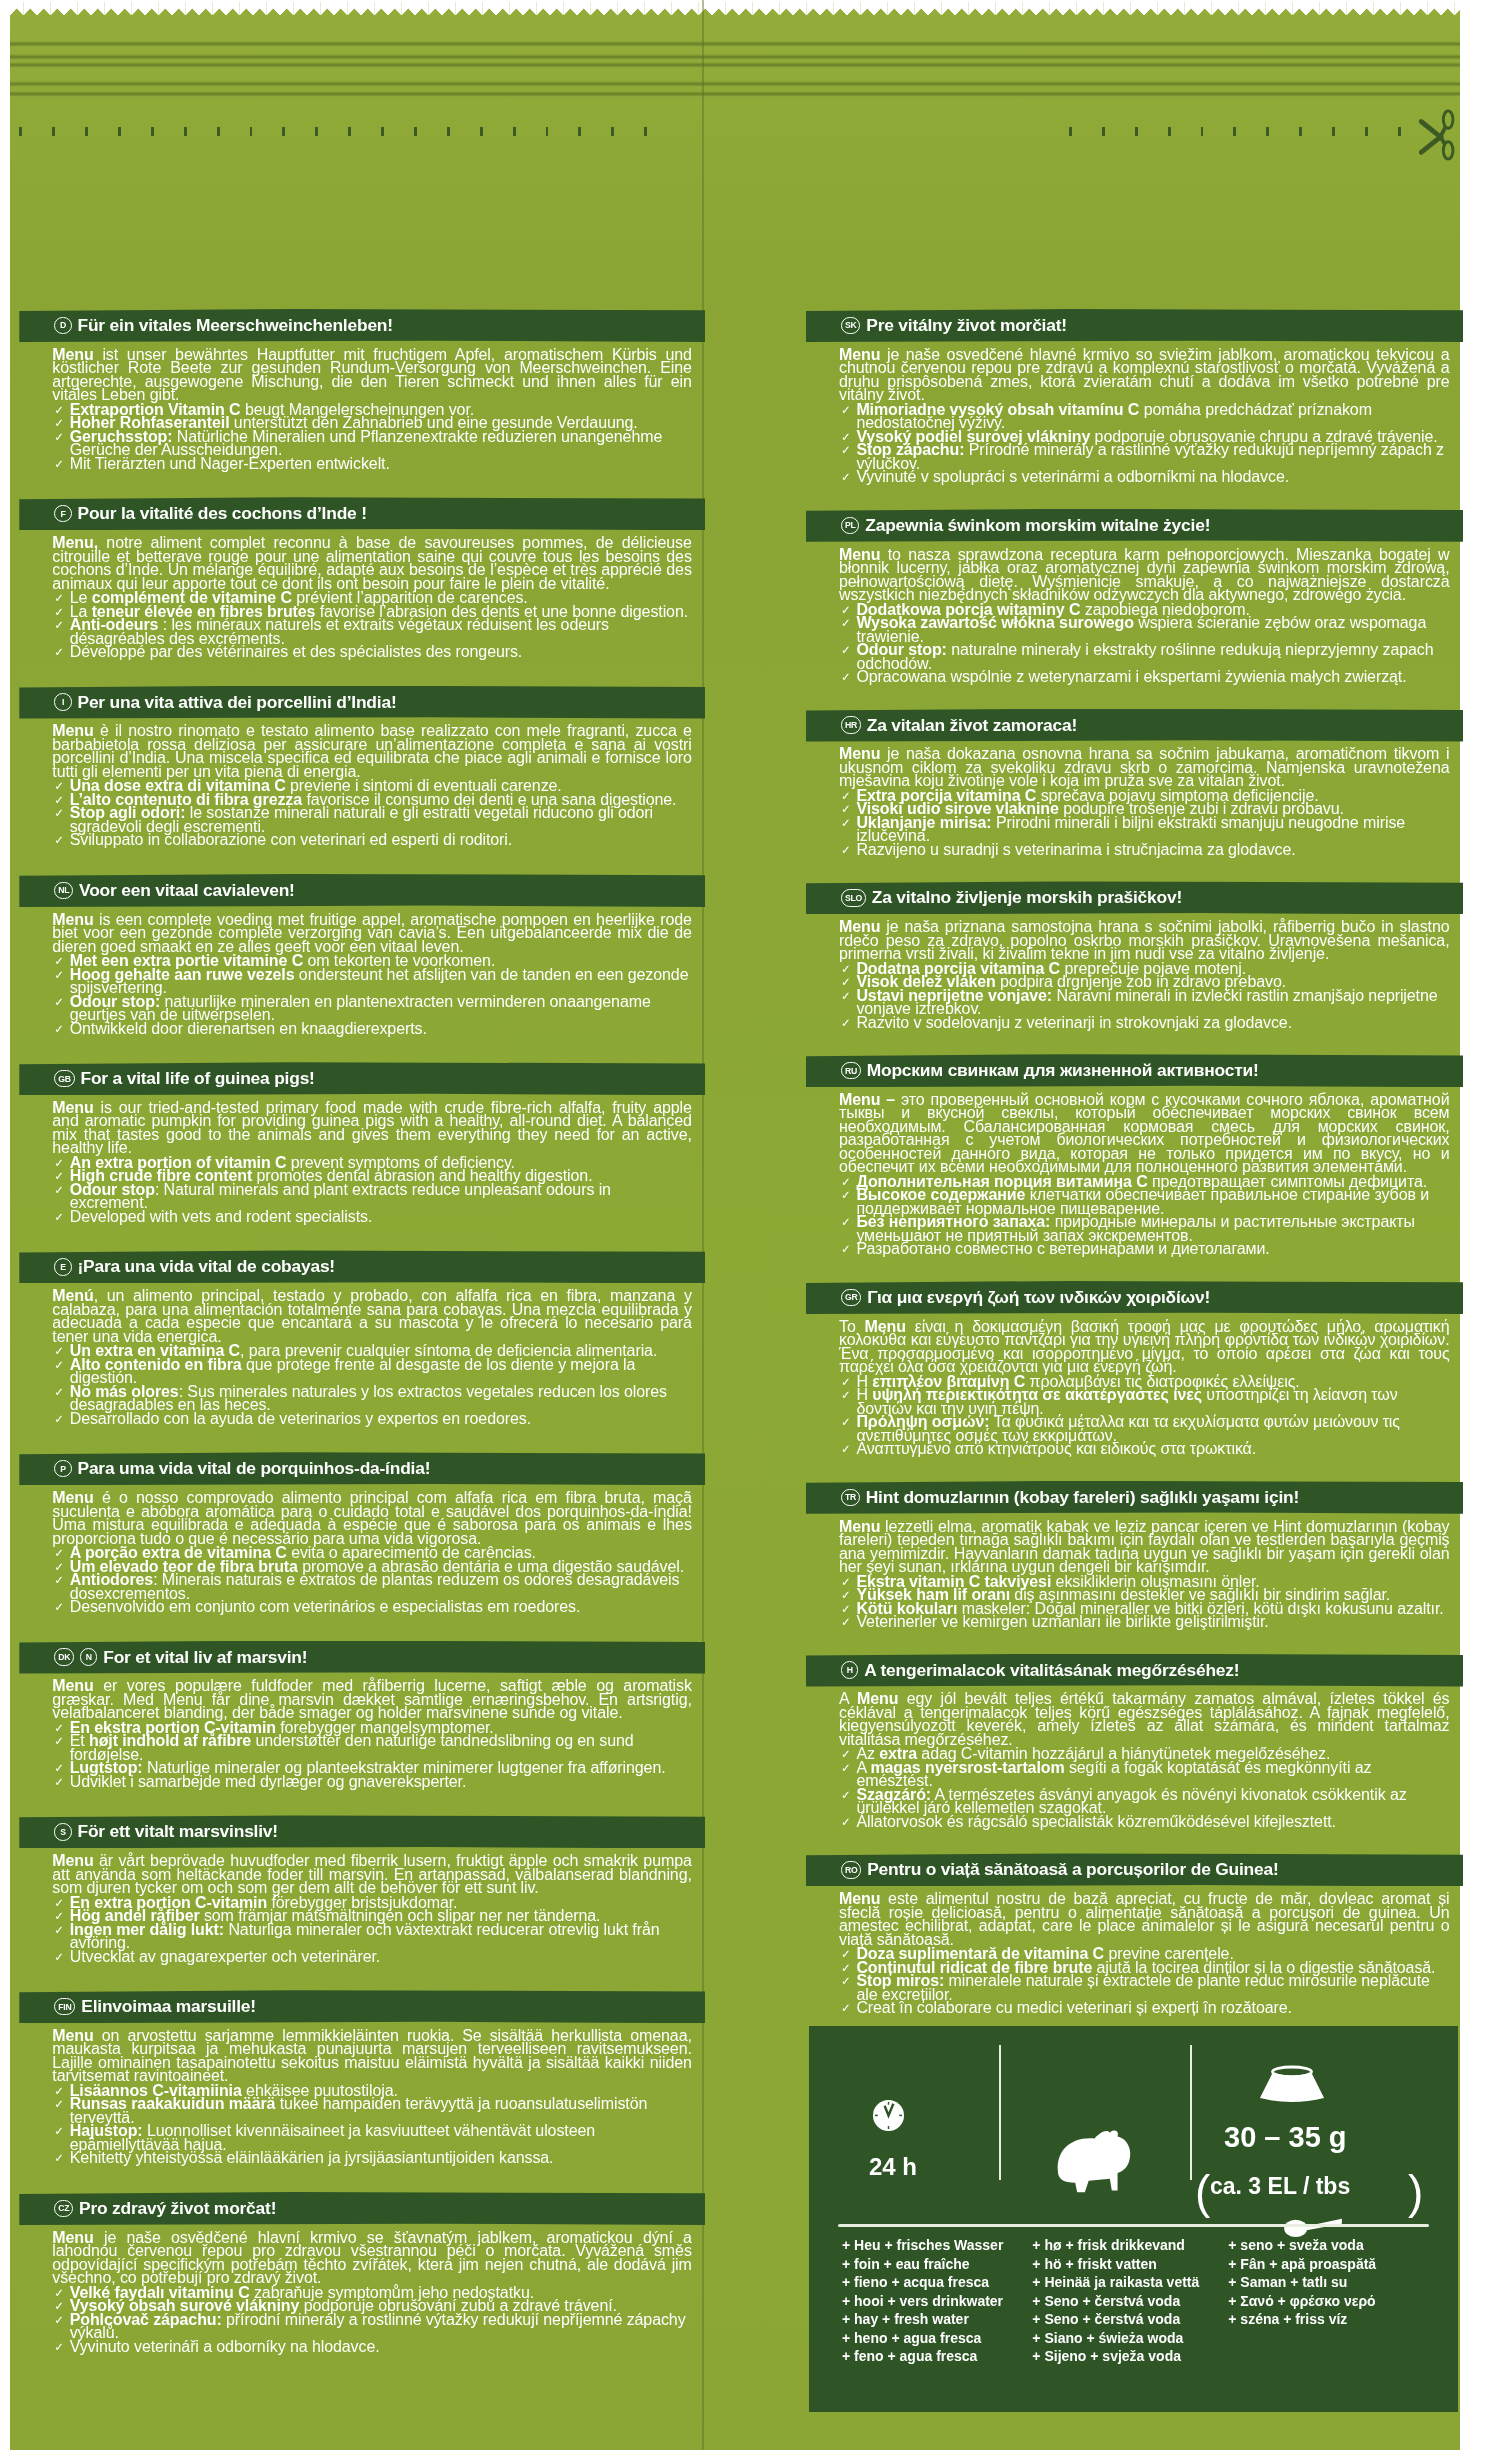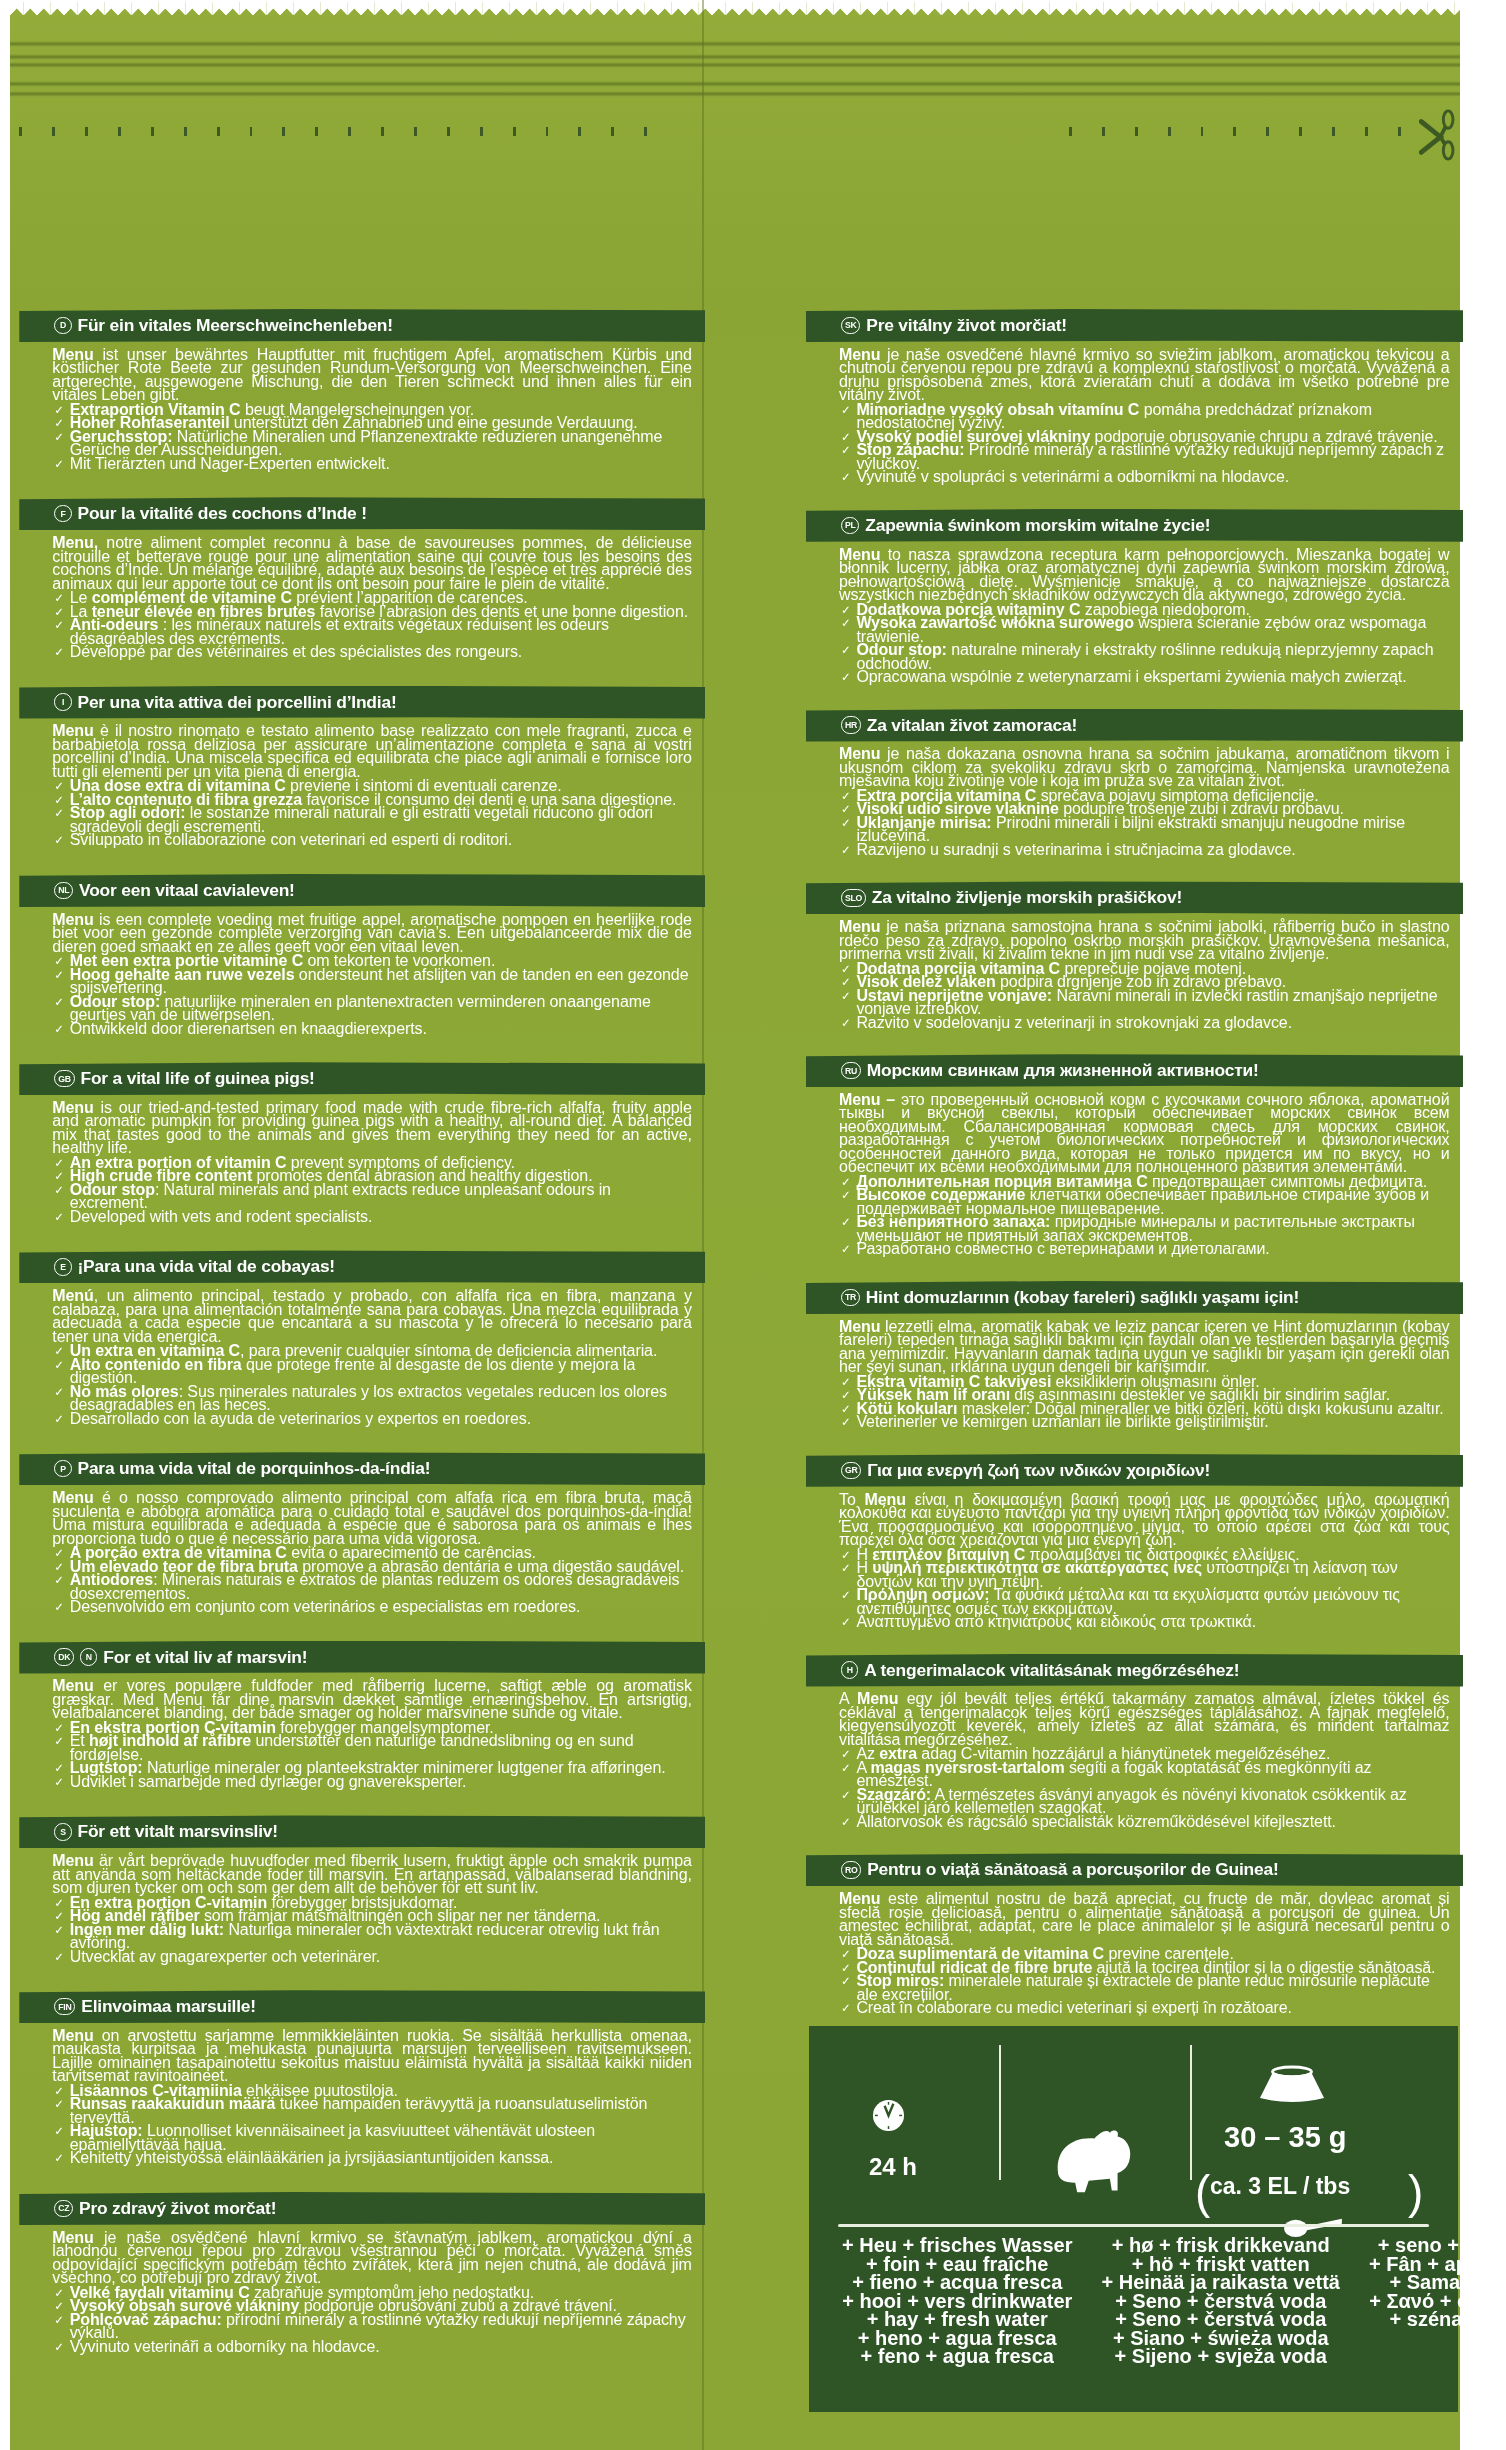--- a/index.html
+++ b/index.html
@@ -65,21 +65,21 @@
   .fp-divider-h { position: absolute; left: 29px; top: 198px; width: 591px; height: 2.9px; background: #e8efe0; border-radius: 1.9px; }
   .clock { position: absolute; left: 63px; top: 68px; width: 33px; height: 39px; }
   .hours { position: absolute; left: 60px; top: 127px; font-size: 24px; font-weight: bold; }
   .pig { position: absolute; left: 241px; top: 97px; width: 87px; height: 77px; }
   .bowl { position: absolute; left: 449px; top: 39px; width: 68px; height: 39px; }
   .amount { position: absolute; left: 415px; top: 95px; font-size: 29px; font-weight: bold; }
   .tbs { position: absolute; left: 401px; top: 147px; font-size: 23px; font-weight: bold; }
   .tbs-paren { position: absolute; top: 143px; font-size: 46px; font-weight: 300; line-height: 46px; }
   .spoon { position: absolute; left: 473px; top: 189px; width: 62px; height: 25px; }
   .fp-lists { position: absolute; left: 33px; top: 210px; width: 599px; display: flex; gap: 29px; }
-  .fp-list { list-style: none; font-size: 20px; line-height: 18.5px; font-weight: bold; text-align: center; }
+  .fp-list { list-style: none; font-size: 14px; line-height: 18.5px; font-weight: bold; }
   .fp-list li { white-space: nowrap; }
 </style>
 </head>
 <body>
 
 <div class="bag"></div>
 <div class="zigzag"></div>
 <div class="ridge" style="top:41px"></div>
 <div class="ridge" style="top:54px"></div>
 <div class="ridge" style="top:62px"></div>
@@ -368,45 +368,45 @@
         <ul class="benefits">
           <li><b>Дополнительная порция витамина С</b><span> предотвращает симптомы дефицита.</span></li>
           <li><b>Высокое содержание</b><span> клетчатки обеспечивает правильное стирание зубов и поддерживает нормальное пищеварение.</span></li>
           <li><b>Без неприятного запаха:</b><span> природные минералы и растительные экстракты уменьшают не приятный запах экскрементов.</span></li>
           <li><span>Разработано совместно с ветеринарами и диетолагами.</span></li>
         </ul>
       </div>
     </div>
     <div class="section" style="margin-bottom: 25px;">
       <div class="section-header">
+        <span class="lang-badge">GR</span>
+        <span>Για μια ενεργή ζωή των ινδικών χοιριδίων!</span>
+      </div>
+      <div class="section-body">
+        <p class="intro"><span>Το </span><b>Menu</b><span> είναι η δοκιμασμένη βασική τροφή μας με φρουτώδες μήλο, αρωματική κολοκύθα και εύγευστο παντζάρι για την υγιεινή πλήρη φροντίδα των ινδικών χοιριδίων. Ένα προσαρμοσμένο και ισορροπημένο μίγμα, το οποίο αρέσει στα ζώα και τους παρέχει όλα όσα χρειάζονται για μια ενεργή ζωή.</span></p>
+        <ul class="benefits">
+          <li><span>Η </span><b>επιπλέον βιταμίνη C</b><span> προλαμβάνει τις διατροφικές ελλείψεις.</span></li>
+          <li><span>Η </span><b>υψηλή περιεκτικότητα σε ακατέργαστες ίνες</b><span> υποστηρίζει τη λείανση των δοντιών και την υγιή πέψη.</span></li>
+          <li><b>Πρόληψη οσμών:</b><span> Τα φυσικά μέταλλα και τα εκχυλίσματα φυτών μειώνουν τις ανεπιθύμητες οσμές των εκκριμάτων.</span></li>
+          <li><span>Αναπτυγμένο από κτηνιάτρους και ειδικούς στα τρωκτικά.</span></li>
+        </ul>
+      </div>
+    </div>
+    <div class="section" style="margin-bottom: 25px;">
+      <div class="section-header">
         <span class="lang-badge">TR</span>
         <span>Hint domuzlarının (kobay fareleri) sağlıklı yaşamı için!</span>
       </div>
       <div class="section-body">
         <p class="intro"><b>Menu</b><span> lezzetli elma, aromatik kabak ve leziz pancar içeren ve Hint domuzlarının (kobay fareleri) tepeden tırnağa sağlıklı bakımı için faydalı olan ve testlerden başarıyla geçmiş ana yemimizdir. Hayvanların damak tadına uygun ve sağlıklı bir yaşam için gerekli olan her şeyi sunan, ırklarına uygun dengeli bir karışımdır.</span></p>
         <ul class="benefits">
           <li><b>Ekstra vitamin C takviyesi</b><span> eksikliklerin oluşmasını önler.</span></li>
           <li><b>Yüksek ham lif oranı</b><span> diş aşınmasını destekler ve sağlıklı bir sindirim sağlar.</span></li>
           <li><b>Kötü kokuları</b><span> maskeler: Doğal mineraller ve bitki özleri, kötü dışkı kokusunu azaltır.</span></li>
           <li><span>Veterinerler ve kemirgen uzmanları ile birlikte geliştirilmiştir.</span></li>
-        </ul>
-      </div>
-    </div>
-    <div class="section" style="margin-bottom: 25px;">
-      <div class="section-header">
-        <span class="lang-badge">GR</span>
-        <span>Για μια ενεργή ζωή των ινδικών χοιριδίων!</span>
-      </div>
-      <div class="section-body">
-        <p class="intro"><span>Το </span><b>Menu</b><span> είναι η δοκιμασμένη βασική τροφή μας με φρουτώδες μήλο, αρωματική κολοκύθα και εύγευστο παντζάρι για την υγιεινή πλήρη φροντίδα των ινδικών χοιριδίων. Ένα προσαρμοσμένο και ισορροπημένο μίγμα, το οποίο αρέσει στα ζώα και τους παρέχει όλα όσα χρειάζονται για μια ενεργή ζωή.</span></p>
-        <ul class="benefits">
-          <li><span>Η </span><b>επιπλέον βιταμίνη C</b><span> προλαμβάνει τις διατροφικές ελλείψεις.</span></li>
-          <li><span>Η </span><b>υψηλή περιεκτικότητα σε ακατέργαστες ίνες</b><span> υποστηρίζει τη λείανση των δοντιών και την υγιή πέψη.</span></li>
-          <li><b>Πρόληψη οσμών:</b><span> Τα φυσικά μέταλλα και τα εκχυλίσματα φυτών μειώνουν τις ανεπιθύμητες οσμές των εκκριμάτων.</span></li>
-          <li><span>Αναπτυγμένο από κτηνιάτρους και ειδικούς στα τρωκτικά.</span></li>
         </ul>
       </div>
     </div>
     <div class="section" style="margin-bottom: 25px;">
       <div class="section-header">
         <span class="lang-badge">H</span>
         <span>A tengerimalacok vitalitásának megőrzéséhez!</span>
       </div>
       <div class="section-body">
         <p class="intro"><span>A </span><b>Menu</b><span> egy jól bevált teljes értékű takarmány zamatos almával, ízletes tökkel és céklával a tengerimalacok teljes körű egészséges táplálásához. A fajnak megfelelő, kiegyensúlyozott keverék, amely ízletes az állat számára, és mindent tartalmaz vitalitása megőrzéséhez.</span></p>

